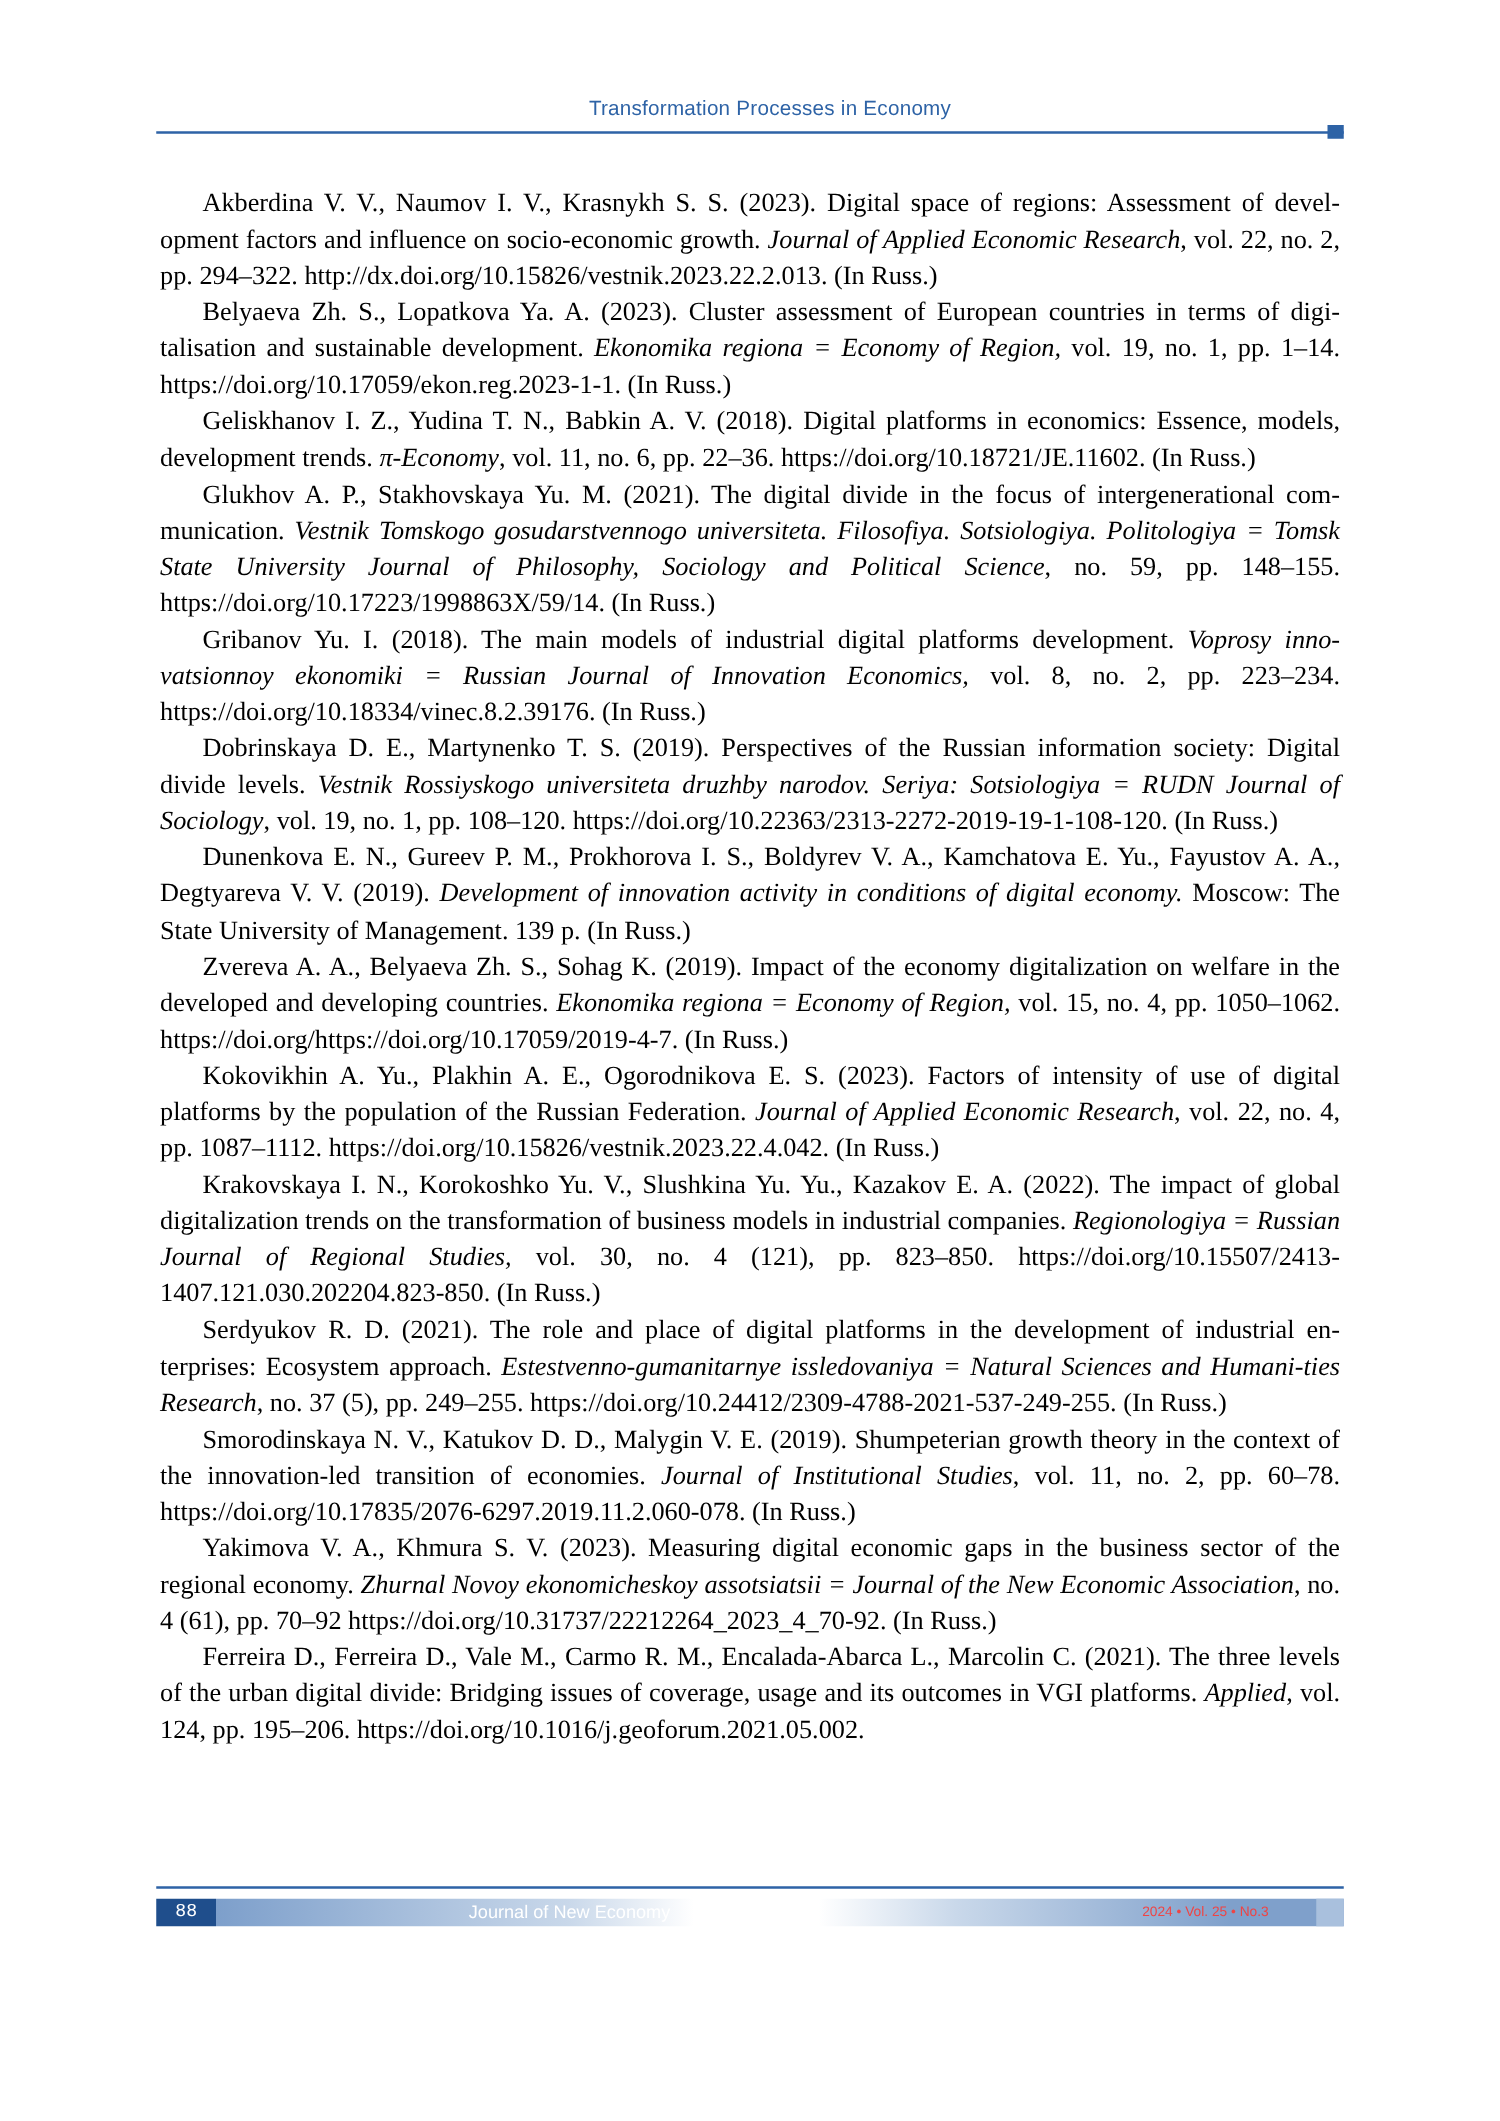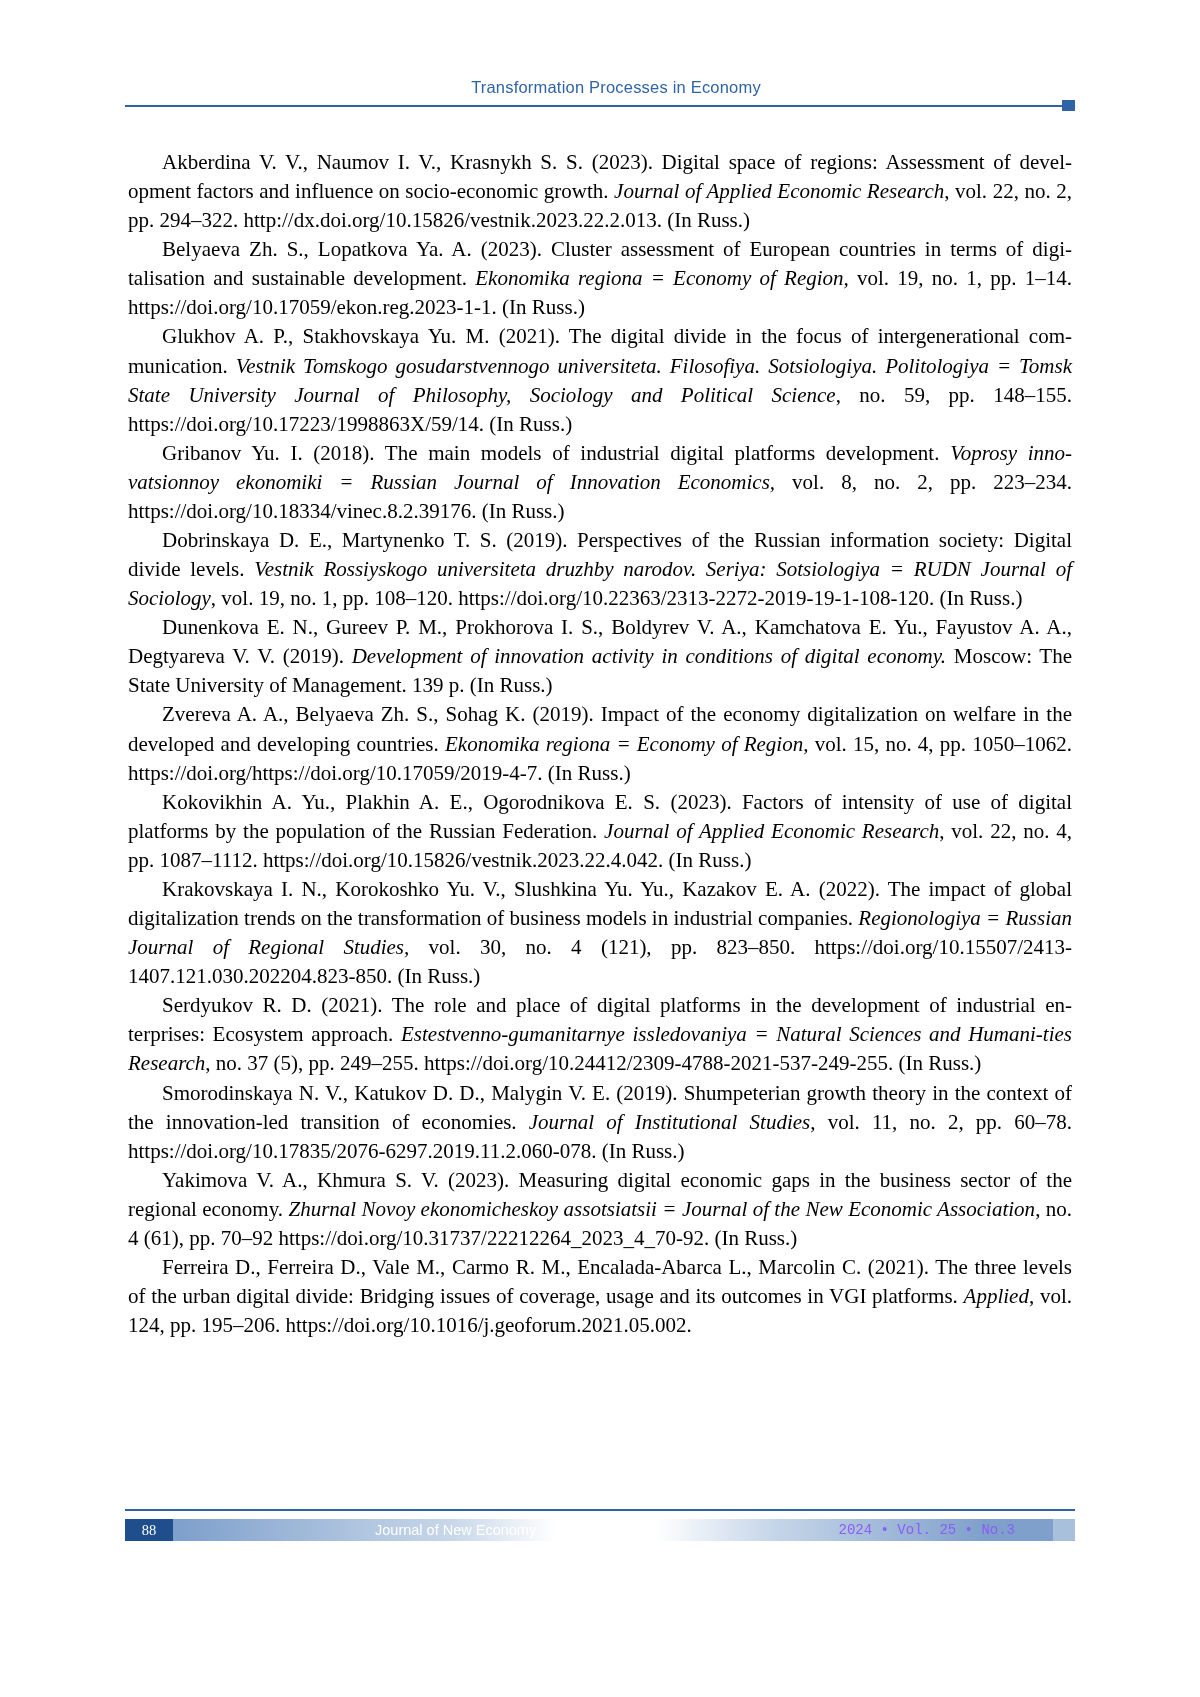--- a/index.html
+++ b/index.html
@@ -95,21 +95,21 @@
   }
   .footer-pageno {
     position: absolute;
     left: 0;
     top: 0;
     width: 48px;
     height: 22px;
     line-height: 22px;
     text-align: center;
     color: #ffffff;
-    font-family: Liberation Serif, serif;
+    font-family: Liberation Mono, monospace;
     font-size: 14.5px;
   }
   .footer-journal {
     position: absolute;
     left: 250px;
     top: 0;
     width: 350px;
     height: 22px;
     line-height: 22px;
     text-align: left;
@@ -117,23 +117,23 @@
     font-family: "Liberation Sans", sans-serif;
     font-size: 14.5px;
   }
   .footer-issue {
     position: absolute;
     right: 60px;
     top: 0;
     height: 22px;
     line-height: 22px;
     text-align: right;
-    color: #8b5cf6;
-    font-family: Liberation Mono, monospace;
-    font-size: 14px;
+    color: #ef4444;
+    font-family: Liberation Sans, sans-serif;
+    font-size: 11px;
   }
   .footer-cap {
     position: absolute;
     right: 0px;
     top: 0;
     width: 22px;
     height: 22px;
     background: #a9c0dd;
   }
 </style>
@@ -142,20 +142,21 @@
 
 <div class="page">
 
   <div class="running-head">Transformation Processes in Economy</div>
   <div class="head-rule"></div>
   <div class="head-rule-cap"></div>
 
   <div class="content" id="refs">
       <p class="ref">Akberdina V. V., Naumov I. V., Krasnykh S. S. (2023). Digital space of regions: Assessment of devel-opment factors and influence on socio-economic growth. <i>Journal of Applied Economic Research</i>, vol. 22, no. 2, pp. 294–322. http://dx.doi.org/10.15826/vestnik.2023.22.2.013. (In Russ.)</p>
       <p class="ref">Belyaeva Zh. S., Lopatkova Ya. A. (2023). Cluster assessment of European countries in terms of digi-talisation and sustainable development. <i>Ekonomika regiona = Economy of Region,</i> vol. 19, no. 1, pp. 1–14. https://doi.org/10.17059/ekon.reg.2023-1-1. (In Russ.)</p>
+      <p class="ref">Geliskhanov I. Z., Yudina T. N., Babkin A. V. (2018). Digital platforms in economics: Essence, models, development trends. <i>π-Economy</i>, vol. 11, no. 6, pp. 22–36. https://doi.org/10.18721/JE.11602. (In Russ.)</p>
       <p class="ref">Glukhov A. P., Stakhovskaya Yu. M. (2021). The digital divide in the focus of intergenerational com-munication. <i>Vestnik Tomskogo gosudarstvennogo universiteta. Filosofiya. Sotsiologiya. Politologiya = Tomsk State University Journal of Philosophy, Sociology and Political Science</i>, no. 59, pp. 148–155. https://doi.org/10.17223/1998863X/59/14. (In Russ.)</p>
       <p class="ref">Gribanov Yu. I. (2018). The main models of industrial digital platforms development. <i>Voprosy inno-vatsionnoy ekonomiki = Russian Journal of Innovation Economics,</i> vol. 8, no. 2, pp. 223–234. https://doi.org/10.18334/vinec.8.2.39176. (In Russ.)</p>
       <p class="ref">Dobrinskaya D. E., Martynenko T. S. (2019). Perspectives of the Russian information society: Digital divide levels. <i>Vestnik Rossiyskogo universiteta druzhby narodov. Seriya: Sotsiologiya = RUDN Journal of Sociology</i>, vol. 19, no. 1, pp. 108–120. https://doi.org/10.22363/2313-2272-2019-19-1-108-120. (In Russ.)</p>
       <p class="ref">Dunenkova E. N., Gureev P. M., Prokhorova I. S., Boldyrev V. A., Kamchatova E. Yu., Fayustov A. A., Degtyareva V. V. (2019). <i>Development of innovation activity in conditions of digital economy.</i> Moscow: The State University of Management. 139 p. (In Russ.)</p>
       <p class="ref">Zvereva A. A., Belyaeva Zh. S., Sohag K. (2019). Impact of the economy digitalization on welfare in the developed and developing countries. <i>Ekonomika regiona = Economy of Region,</i> vol. 15, no. 4, pp. 1050–1062. https://doi.org/https://doi.org/10.17059/2019-4-7. (In Russ.)</p>
       <p class="ref">Kokovikhin A. Yu., Plakhin A. E., Ogorodnikova E. S. (2023). Factors of intensity of use of digital platforms by the population of the Russian Federation. <i>Journal of Applied Economic Research</i>, vol. 22, no. 4, pp. 1087–1112. https://doi.org/10.15826/vestnik.2023.22.4.042. (In Russ.)</p>
       <p class="ref">Krakovskaya I. N., Korokoshko Yu. V., Slushkina Yu. Yu., Kazakov E. A. (2022). The impact of global digitalization trends on the transformation of business models in industrial companies. <i>Regionologiya = Russian Journal of Regional Studies,</i> vol. 30, no. 4 (121), pp. 823–850. https://doi.org/10.15507/2413-1407.121.030.202204.823-850. (In Russ.)</p>
       <p class="ref">Serdyukov R. D. (2021). The role and place of digital platforms in the development of industrial en-terprises: Ecosystem approach. <i>Estestvenno-gumanitarnye issledovaniya = Natural Sciences and Humani-ties Research</i>, no. 37 (5), pp. 249–255. https://doi.org/10.24412/2309-4788-2021-537-249-255. (In Russ.)</p>
       <p class="ref">Smorodinskaya N. V., Katukov D. D., Malygin V. E. (2019). Shumpeterian growth theory in the context of the innovation-led transition of economies. <i>Journal of Institutional Studies</i>, vol. 11, no. 2, pp. 60–78. https://doi.org/10.17835/2076-6297.2019.11.2.060-078. (In Russ.)</p>
       <p class="ref">Yakimova V. A., Khmura S. V. (2023). Measuring digital economic gaps in the business sector of the regional economy. <i>Zhurnal Novoy ekonomicheskoy assotsiatsii = Journal of the New Economic Association</i>, no. 4 (61), pp. 70–92 https://doi.org/10.31737/22212264_2023_4_70-92. (In Russ.)</p>

